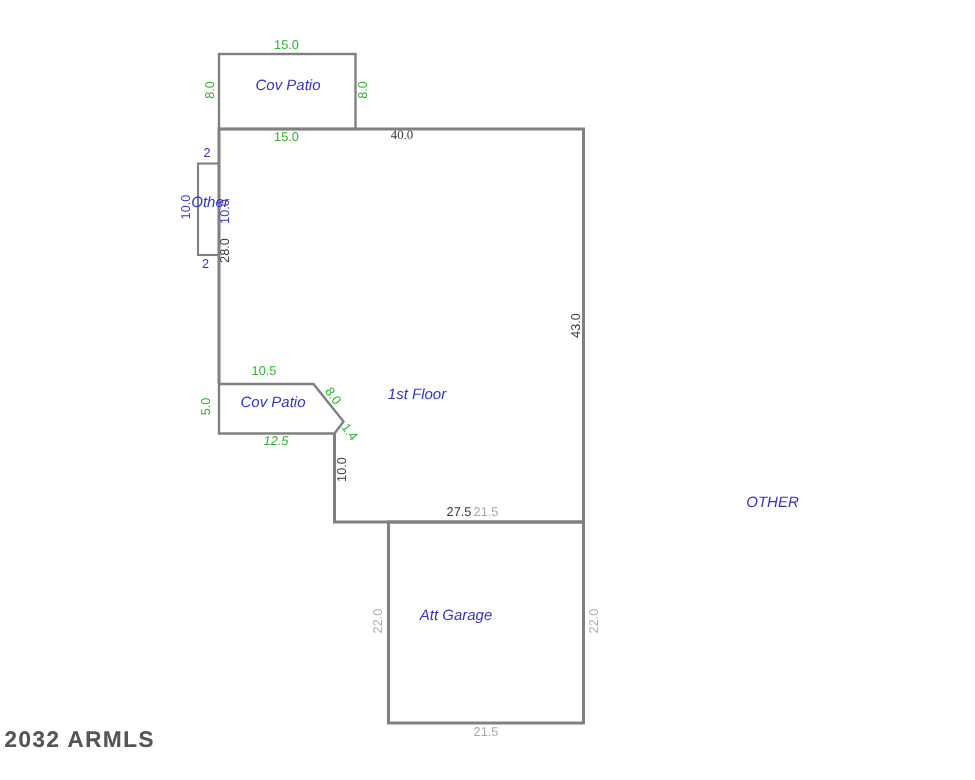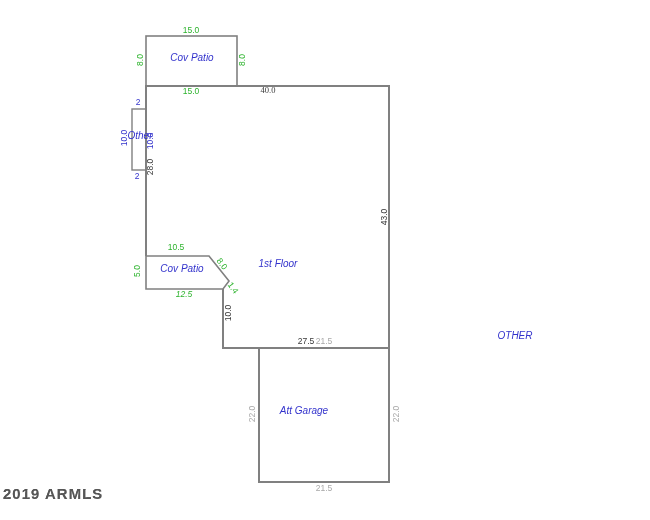--- a/index.html
+++ b/index.html
@@ -107,15 +107,15 @@
   <span class="lbl room p2-name">Cov Patio</span>
 
   <span class="lbl gray gar-top">21.5</span>
   <span class="lbl rot gray gar-left">22.0</span>
   <span class="lbl rot gray gar-right">22.0</span>
   <span class="lbl gray gar-bottom">21.5</span>
   <span class="lbl room gar-name">Att Garage</span>
 
   <span class="lbl room oa-name">OTHER</span>
 
-  <div class="watermark">2019 ARMLS</div>
+  <div class="watermark">2032 ARMLS</div>
 
 </div>
 
 </body></html>

